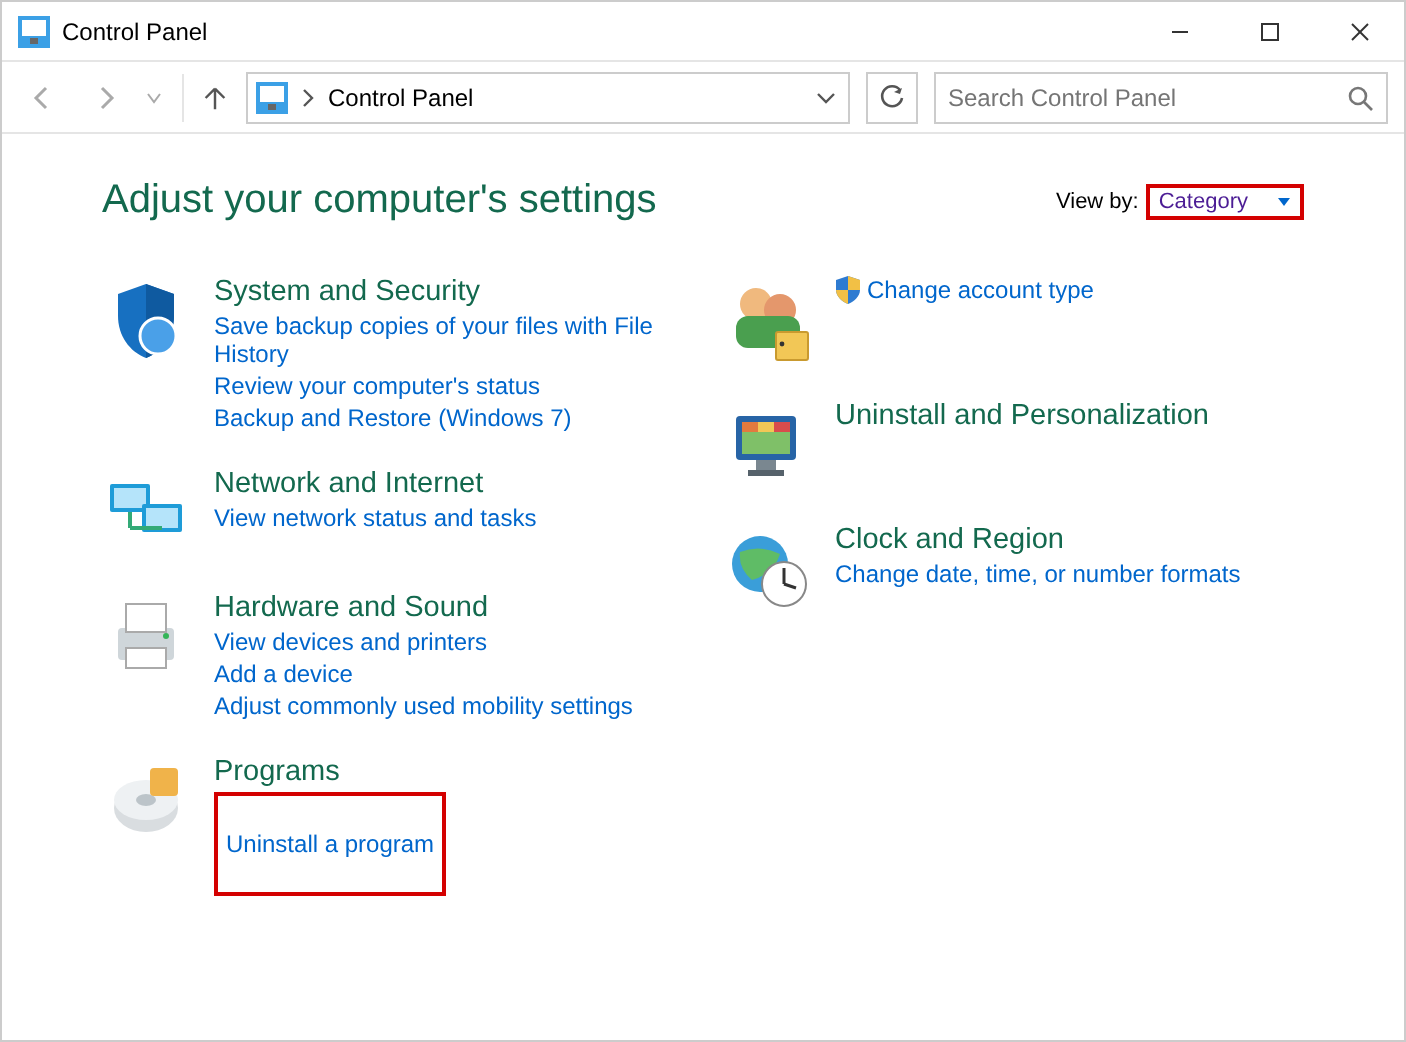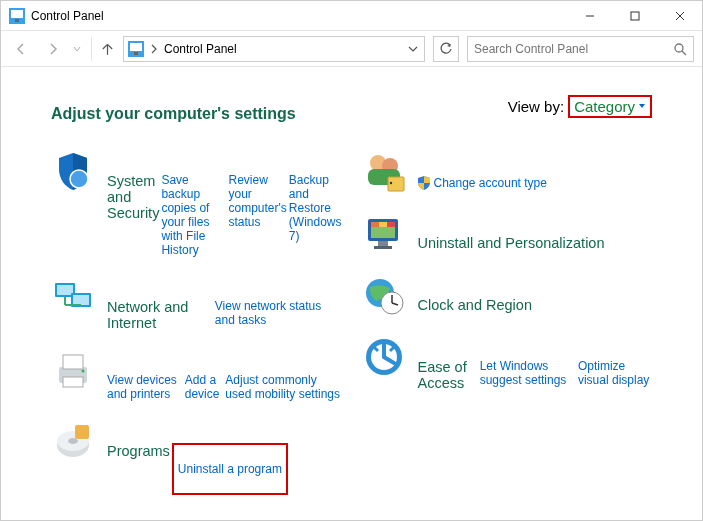--- a/index.html
+++ b/index.html
@@ -17,29 +17,29 @@
   .address { flex: 1; height: 26px; border: 1px solid #ccc; display:flex; align-items:center; padding:0 4px; gap:6px; position:relative;}
   .address .crumb { font-size: 12px; }
   .address .chev-down { position:absolute; right:6px; color:#555;}
   .refresh { width:26px; height:26px; border:1px solid #ccc; display:flex;align-items:center;justify-content:center; }
   .search { width: 227px; height: 26px; border:1px solid #ccc; display:flex; align-items:center; padding:0 6px; }
   .search input { flex:1; border:none; outline:none; font-size:12px; color:#666; background:transparent;}
   .search .mag { color:#555; }
 
   .content { padding: 22px 50px 20px 50px; }
   .header-row { display:flex; justify-content: space-between; align-items: center; margin-bottom: 26px; }
-  .header-row h2 { font-size: 16px; font-weight: 700; color: #13694e; margin-top: 16px; }
-  .viewby { font-size:15px; display:flex; align-items:center; gap:4px;}
-  .viewby .picker { color:#15803d; border: 2px solid #d40000; padding: 1px 4px; display:inline-flex; align-items:center; gap:3px;}
+  .header-row h2 { font-size: 20px; font-weight: 400; color: #13694e; }
+  .viewby { font-size:11px; display:flex; align-items:center; gap:4px;}
+  .viewby .picker { color:#4c1d95; border: 2px solid #d40000; padding: 1px 4px; display:inline-flex; align-items:center; gap:14px;}
   
   .cols { display:flex; gap: 20px; }
   .col { flex:1; }
   .cat { display:flex; gap:12px; margin-bottom: 18px; }
   .cat-icon { width:44px; height:44px; flex-shrink:0; }
-  .cat-body { display:flex; flex-direction:row; gap:2px;margin-top:24px; }
+  .cat-body { display:flex; flex-direction:column; gap:2px; }
   .cat-title { color: #13694e; font-size: 14.5px; font-weight: 400; }
   .cat-link { color: #0066cc; font-size: 12px; cursor:pointer; }
   .highlight { border: 2px solid #d40000; padding: 17px 4px; display:inline-block; width:fit-content;}
   svg { display:block; }
 </style>
 </head>
 <body>
 
 <div class="titlebar">
   <div class="titlebar-left">
@@ -166,20 +166,21 @@
       </div>
 
       <div class="cat">
         <svg class="cat-icon" viewBox="0 0 44 44">
             <rect x="8" y="18" width="28" height="16" rx="2" fill="#cfd6da"></rect>
             <rect x="12" y="6" width="20" height="14" fill="#fff" stroke="#aaa"></rect>
             <rect x="12" y="28" width="20" height="10" fill="#fff" stroke="#aaa"></rect>
             <circle cx="32" cy="22" r="1.5" fill="#35b558"></circle>
           </svg>
         <div class="cat-body">
+          <a class="cat-title">Hardware and Sound</a>
           <a class="cat-link">View devices and printers</a>
           <a class="cat-link">Add a device</a>
           <a class="cat-link">Adjust commonly used mobility settings</a>
         </div>
       </div>
 
       <div class="cat">
         <svg class="cat-icon" viewBox="0 0 44 44">
             <ellipse cx="22" cy="26" rx="16" ry="12" fill="#d9dde0"></ellipse>
             <ellipse cx="22" cy="22" rx="16" ry="10" fill="#eef1f3"></ellipse>
@@ -234,32 +235,20 @@
       <div class="cat">
         <svg class="cat-icon" viewBox="0 0 44 44">
             <circle cx="18" cy="20" r="14" fill="#3a9ed9"></circle>
             <path d="M8 14 Q18 10 28 15 Q25 25 14 28 Q7 22 8 14 Z" fill="#5fbc66"></path>
             <circle cx="30" cy="30" r="11" fill="#fff" stroke="#888"></circle>
             <line x1="30" y1="30" x2="30" y2="22" stroke="#333" stroke-width="1.5"></line>
             <line x1="30" y1="30" x2="36" y2="32" stroke="#333" stroke-width="1.5"></line>
           </svg>
         <div class="cat-body">
           <a class="cat-title">Clock and Region</a>
-        </div>
-      </div>
-
-      <div class="cat">
-        <svg class="cat-icon" viewBox="0 0 44 44">
-            <circle cx="22" cy="22" r="18" fill="#2f8fd4"></circle>
-            <circle cx="22" cy="22" r="13" fill="#fff"></circle>
-            <path d="M22 9 L22 22 L32 28" fill="none" stroke="#2f8fd4" stroke-width="4" stroke-linecap="round"></path>
-            <path d="M10 10 L16 16 M34 10 L28 16" stroke="#2f8fd4" stroke-width="3"></path>
-          </svg>
-        <div class="cat-body">
-          <a class="cat-title">Ease of Access</a>
-          <a class="cat-link">Let Windows suggest settings</a>
-          <a class="cat-link">Optimize visual display</a>
-        </div>
-      </div>
+          <a class="cat-link">Change date, time, or number formats</a>
+        </div>
+      </div>
+
 
     </div>
   </div>
 </div>
 
 </body></html>

